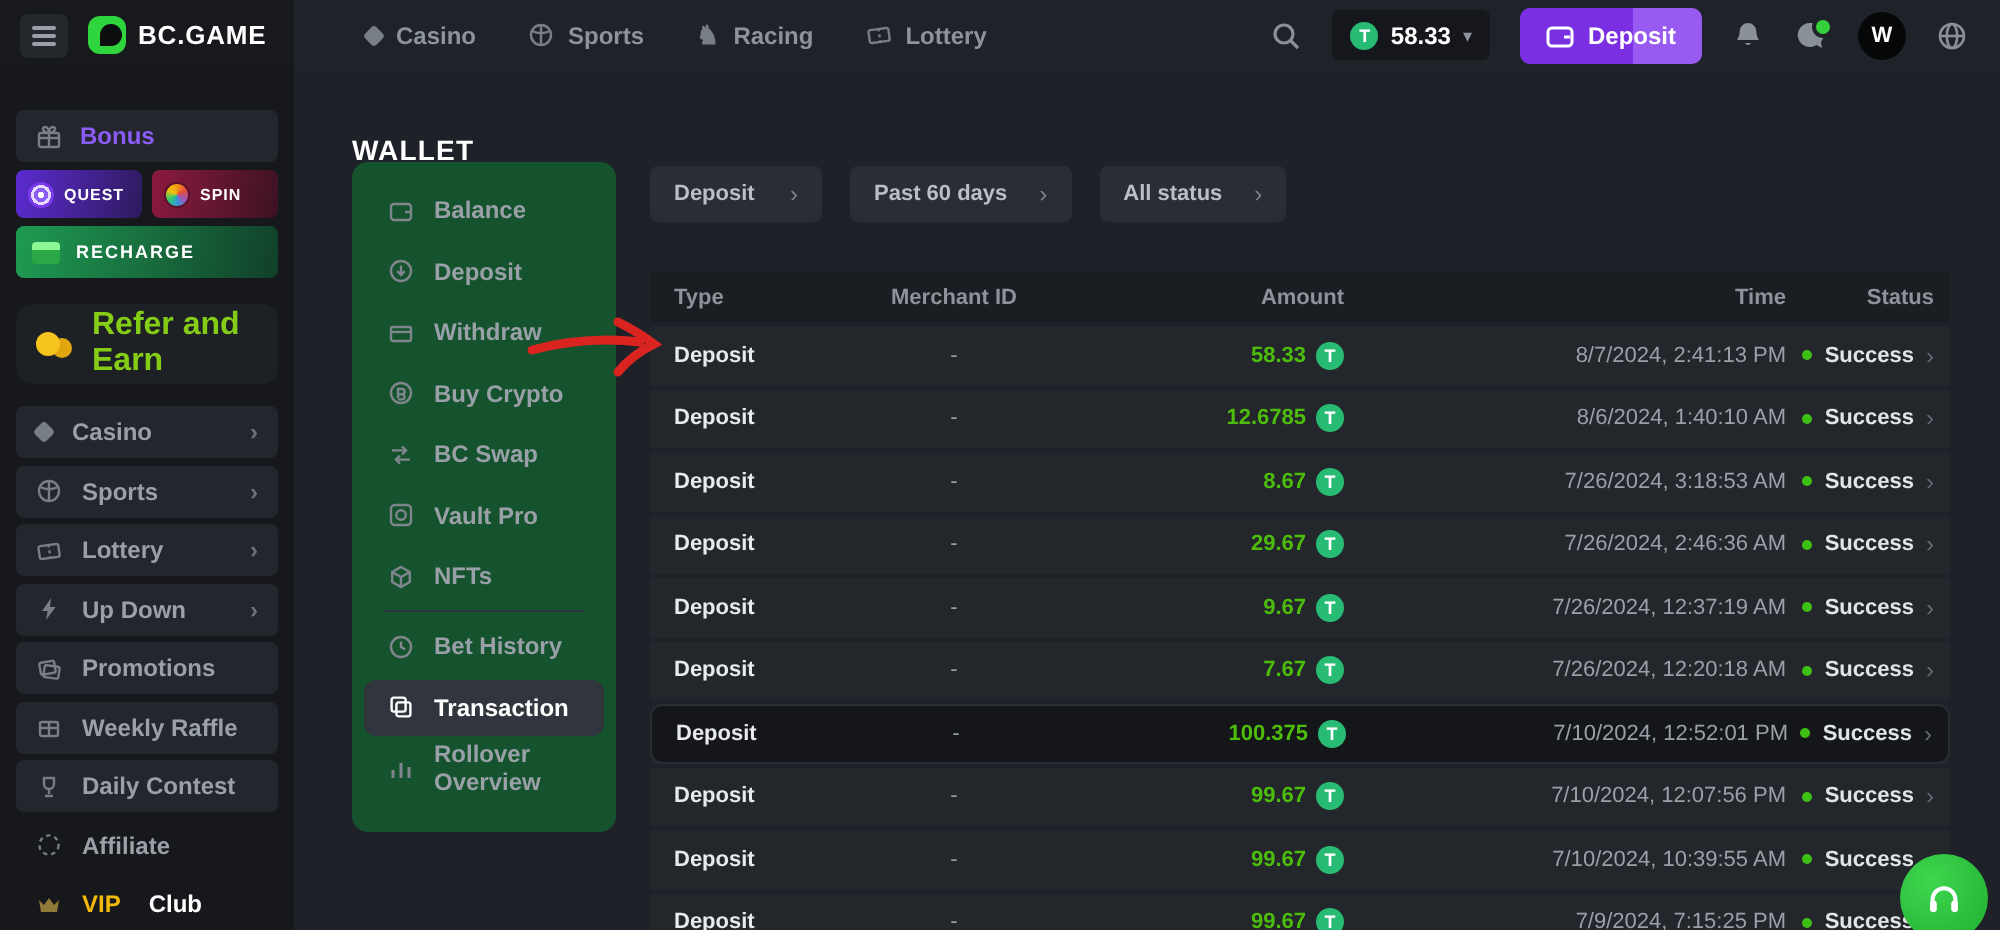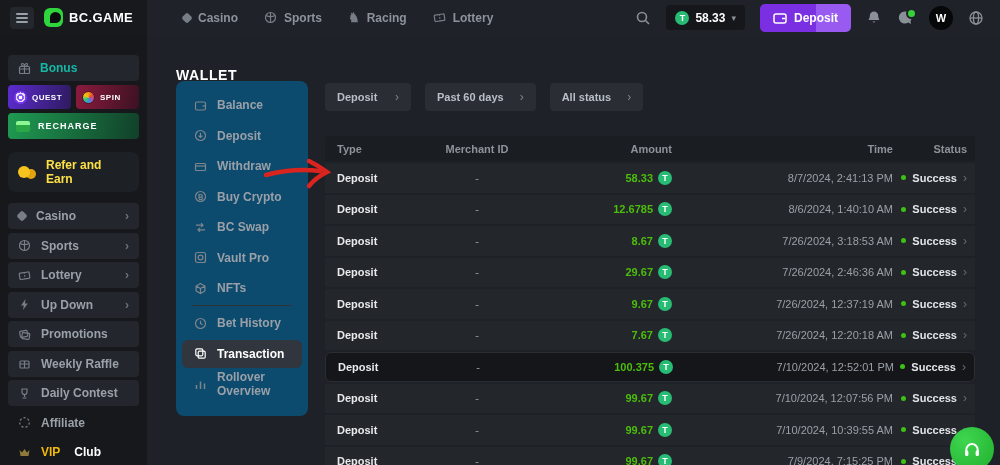--- a/index.html
+++ b/index.html
@@ -29,50 +29,50 @@
   .caret::before{content:"\25BE";}
   .deposit-btn{display:flex;align-items:center;gap:7px;height:28px;padding:0 13px;border:none;border-radius:5px;cursor:pointer;
                background:linear-gradient(90deg,#7b2fe3 62%,#985af0 62%);color:#fff;font-size:12px;font-weight:700;font-family:inherit;}
   .chat-dot{position:absolute;top:-2px;right:-3px;width:7px;height:7px;border-radius:50%;background:#35d13a;border:2px solid #1f2228;}
   .avatar{width:24px;height:24px;border-radius:50%;background:#060708;color:#fff;font-size:11px;font-weight:800;
           display:flex;align-items:center;justify-content:center;cursor:pointer;}
   .avatar::before{content:"W";}
   
   .sidebar{position:absolute;top:35px;left:0;width:147px;height:430px;background:#16181c;box-sizing:border-box;padding:20px 8px 0 8px;}
   .sb-bonus{height:26px;background:#23262c;border-radius:4px;display:flex;align-items:center;gap:9px;padding:0 10px;cursor:pointer;}
-  .sb-bonus span.lbl{color:#14b8a6;font-size:12px;font-weight:600;}
+  .sb-bonus span.lbl{color:#8b5cf6;font-size:12px;font-weight:600;}
   .sb-duo{display:flex;gap:5px;margin-top:4px;}
   .sb-quest,.sb-spin{flex:1;height:24px;border-radius:4px;display:flex;align-items:center;gap:5px;padding:0 6px;cursor:pointer;
                      color:#fff;font-size:8px;font-weight:800;letter-spacing:.5px;}
   .sb-quest{background:linear-gradient(100deg,#5c2bd0,#2e1b5e);}
   .sb-spin{background:linear-gradient(100deg,#8c1a3e,#3c1222);}
   .target{width:13px;height:13px;border-radius:50%;flex:none;
           background:radial-gradient(circle,#ffffff 0 1.5px,#8b5cf6 1.5px 3.5px,#e4d9ff 3.5px 5px,#7c3aed 5px);}
   .wheel{width:13px;height:13px;border-radius:50%;flex:none;border:1.5px solid #5c0f2e;box-sizing:border-box;
          background:conic-gradient(#f39c12,#e74c3c,#9b59b6,#3498db,#2ecc71,#f1c40f,#f39c12);}
   .sb-recharge{margin-top:4px;height:26px;border-radius:4px;background:linear-gradient(100deg,#1f9b52,#11402a);
                display:flex;align-items:center;gap:8px;padding:0 8px;cursor:pointer;color:#fff;font-size:9px;font-weight:800;letter-spacing:1px;}
   .chest{width:14px;height:11px;border-radius:2px;background:linear-gradient(#8df794 38%,#2aa845 38%);flex:none;}
   .sb-refer{margin-top:13px;height:40px;background:#1d2025;border-radius:8px;display:flex;align-items:center;gap:8px;padding:0 8px;cursor:pointer;}
   .coins{width:22px;height:16px;position:relative;flex:none;}
   .coins::before{content:"";position:absolute;left:2px;top:2px;width:12px;height:12px;border-radius:50%;background:#f7c31e;box-shadow:7px 2px 0 -1px #e0a50f;}
-  .sb-refer .lbl{color:#fde047;font-size:12px;font-weight:800;}
+  .sb-refer .lbl{color:#84cc16;font-size:16px;font-weight:800;}
   .sb-menu{margin-top:11px;}
   .sb-item{height:26px;margin-bottom:3.5px;background:#23262c;border-radius:4px;display:flex;align-items:center;gap:10px;
            padding:0 10px;cursor:pointer;color:#9aa0a8;font-size:12px;font-weight:600;}
   .sb-item.plain{background:transparent;}
   .sb-item .chev{margin-left:auto;color:#6d737a;font-size:12px;}
   .chev::before{content:"\203A";}
   .vip{color:#f0b90b;font-weight:800;}
   .viprest{color:#fff;font-weight:800;margin-left:4px;}
   .sb-ic{width:13px;height:13px;flex:none;color:#787e86;}
   
   .main{position:absolute;top:43px;left:147px;width:853px;height:430px;background:#1e2127;}
   .wallet-title{position:absolute;left:29px;top:15px;color:#fff;font-size:14px;font-weight:800;letter-spacing:.6px;}
-  .wallet-nav{position:absolute;left:29px;top:38px;width:132px;height:335px;background:#0c4a6e;border-radius:8px;
+  .wallet-nav{position:absolute;left:29px;top:38px;width:132px;height:335px;background:#14532d;border-radius:8px;
               box-sizing:border-box;padding:10px 6px 0 6px;}
   .wn-item{height:28px;margin-bottom:2.5px;display:flex;align-items:center;gap:10px;padding:0 12px;border-radius:6px;cursor:pointer;
            color:#9aa0a8;font-size:12px;font-weight:600;}
   .wn-item svg{color:#7f858c;}
   .wn-item.active{background:#31353d;color:#fff;font-weight:700;}
   .wn-item.active svg{color:#fff;}
   .wn-div{height:1px;background:#2f333a;margin:3px 10px 3px 10px;}
   
   .content{position:absolute;left:178px;top:40px;width:650px;}
   .filters{display:flex;gap:14px;height:28px;margin-bottom:25px;}

